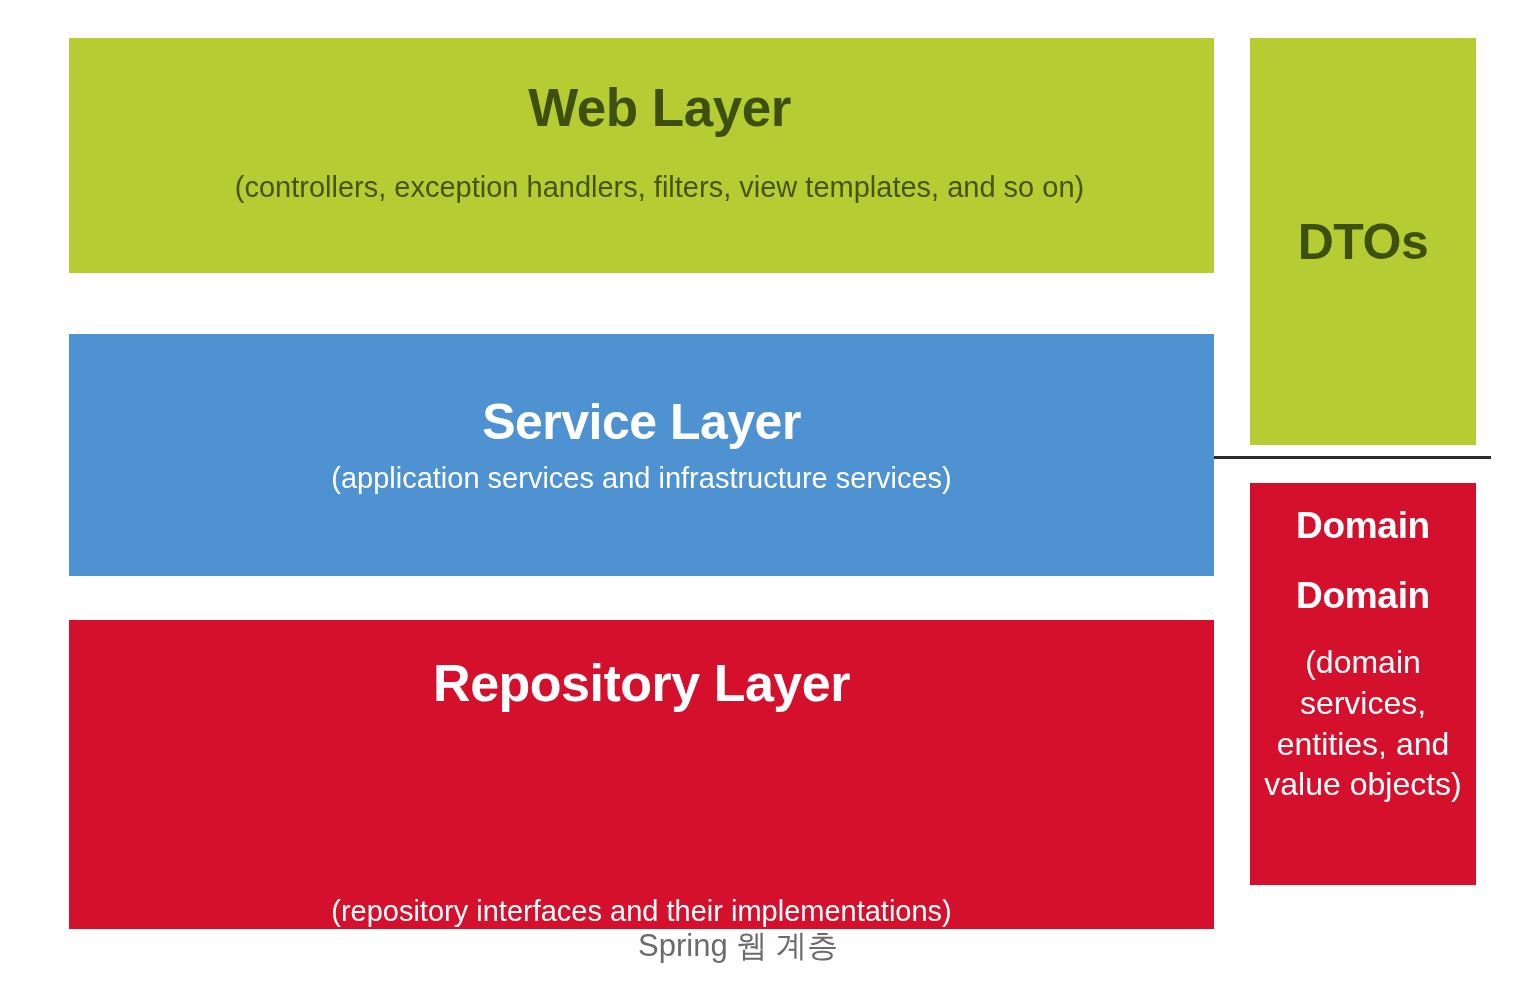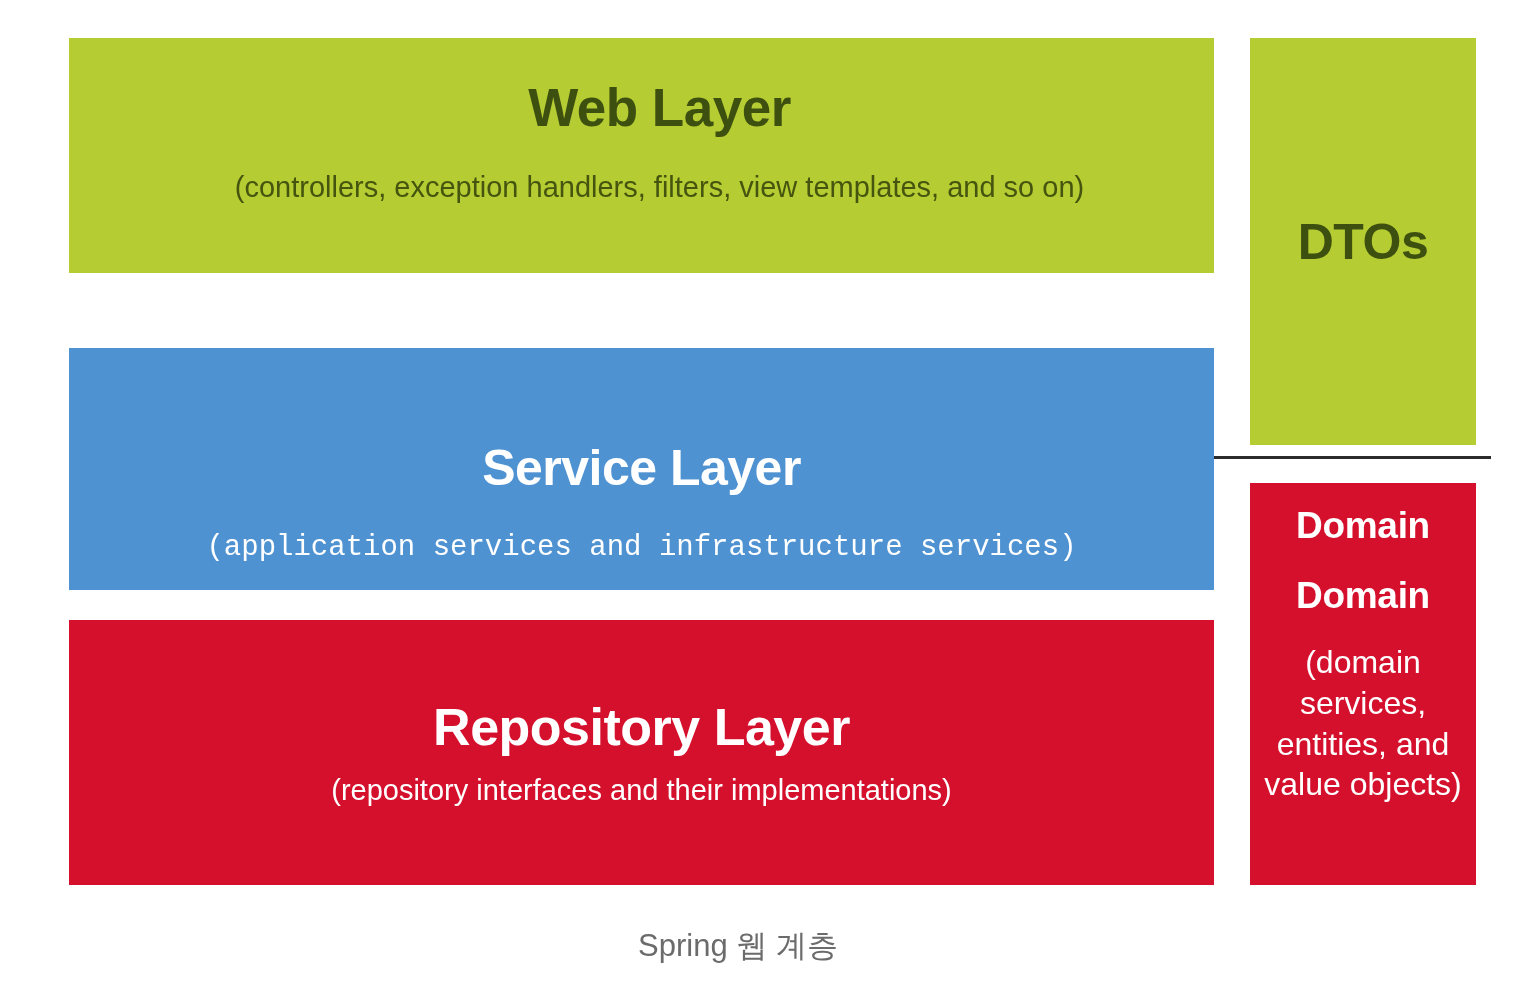--- a/index.html
+++ b/index.html
@@ -42,32 +42,32 @@
 
   #web-layer {
     top: 38px;
     height: 235px;
     background: #b5cc32;
     justify-content: flex-start;
     padding-top: 42px;
     padding-left: 36px;
   }
   #service-layer {
-    top: 348px;
+    top: 334px;
     height: 242px;
     background: #4e92d2;
     justify-content: flex-start;
-    padding-top: 94px;
+    padding-top: 62px;
   }
   #repository-layer {
     top: 620px;
-    height: 265px;
+    height: 309px;
     background: #d4102d;
-    justify-content: flex-start;
-    padding-top: 80px;
+    justify-content: space-between;
+    padding-top: 36px;
   }
 
   .layer-title {
     font-weight: bold;
     line-height: 1.05;
     letter-spacing: -0.5px;
   }
   .layer-subtitle {
     font-weight: normal;
     line-height: 1.2;
@@ -83,22 +83,21 @@
     margin-top: 34px;
   }
 
   #service-layer .layer-title {
     font-size: 50px;
     color: #ffffff;
   }
   #service-layer .layer-subtitle {
     font-size: 29px;
     color: #ffffff;
-    margin-top: 36px;
-    font-family: Liberation Mono, monospace;
+    margin-top: 12px;
   }
 
   #repository-layer .layer-title {
     font-size: 52px;
     color: #ffffff;
   }
   #repository-layer .layer-subtitle {
     font-size: 29px;
     color: #ffffff;
     margin-top: 18px;

